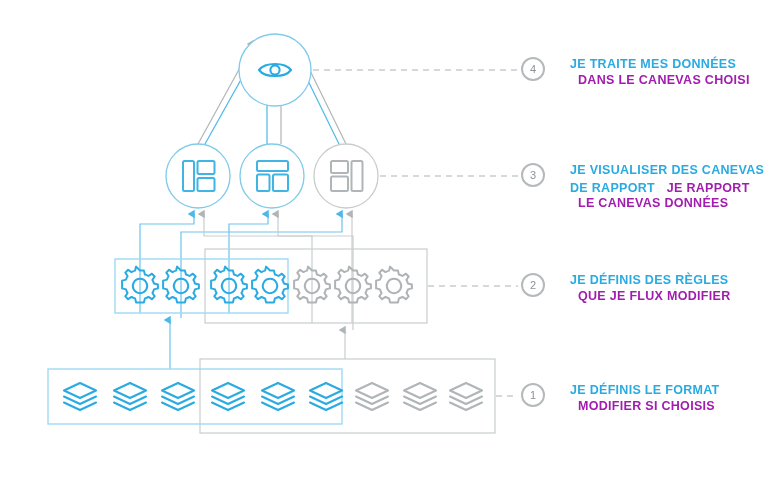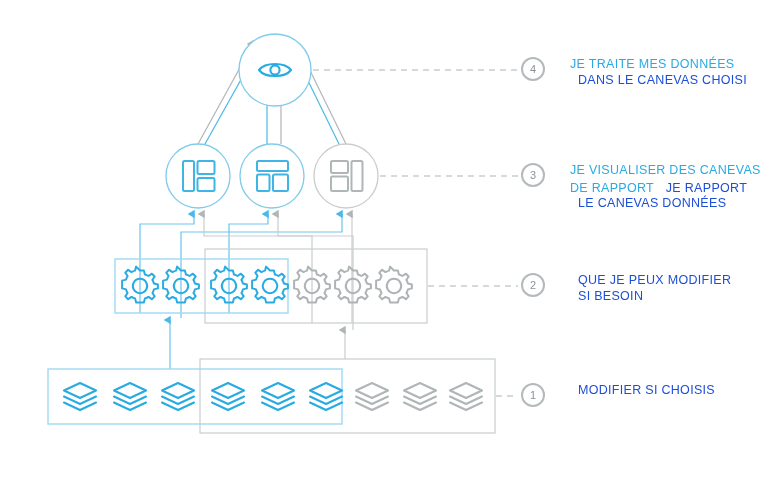--- a/index.html
+++ b/index.html
@@ -17,22 +17,22 @@
   .num-circle{
     width:24px;height:24px;border-radius:50%;
     border:2px solid #b4b9bb;
     color:#8d9295;font-size:11px;
     display:flex;align-items:center;justify-content:center;
     box-sizing:border-box;flex:0 0 auto;
     background:#fff;
   }
   .legend-text{margin-left:25px;line-height:15.5px;letter-spacing:0.3px;}
   .legend-text .l{display:block;white-space:nowrap;}
-  .b{color:#29abe2;font-weight:normal;font-size:12.5px;}
-  .g{color:#1d4ed8;font-weight:normal;font-size:12.5px;padding-left:8px;}
+  .b{color:#29abe2;font-weight:bold;font-size:12.5px;}
+  .g{color:#a21caf;font-weight:bold;font-size:12.5px;padding-left:8px;}
 </style>
 </head>
 <body>
 
 <div id="stage">
 
 <svg class="diagram" viewBox="0 0 770 481">
   <defs>
     <marker id="arrB" markerWidth="7" markerHeight="6" refX="3.5" refY="5.4" orient="auto">
       <path d="M3.5 0 L7 6 L0 6 Z" fill="#4cb8e8"></path>
@@ -194,25 +194,26 @@
   <div class="legend-text">
     <span class="l b">JE VISUALISER DES CANEVAS</span>
     <span class="l"><span class="b">DE RAPPORT</span><span class="g"> JE RAPPORT</span></span>
     <span class="l g">LE CANEVAS DONNÉES</span>
   </div>
 </div>
 
 <div class="legend-row" style="left:521px;top:273px;">
   <div class="num-circle">2</div>
   <div class="legend-text">
-    <span class="l g">QUE JE PEUX MODIFIER</span>
-    <span class="l g">SI BESOIN</span>
+    <span class="l b">JE DÉFINIS DES RÈGLES</span>
+    <span class="l g">QUE JE FLUX MODIFIER</span>
   </div>
 </div>
 
 <div class="legend-row" style="left:521px;top:383px;">
   <div class="num-circle">1</div>
   <div class="legend-text">
+    <span class="l b">JE DÉFINIS LE FORMAT</span>
     <span class="l g">MODIFIER SI CHOISIS</span>
   </div>
 </div>
 
 </div>
 
 </body></html>

